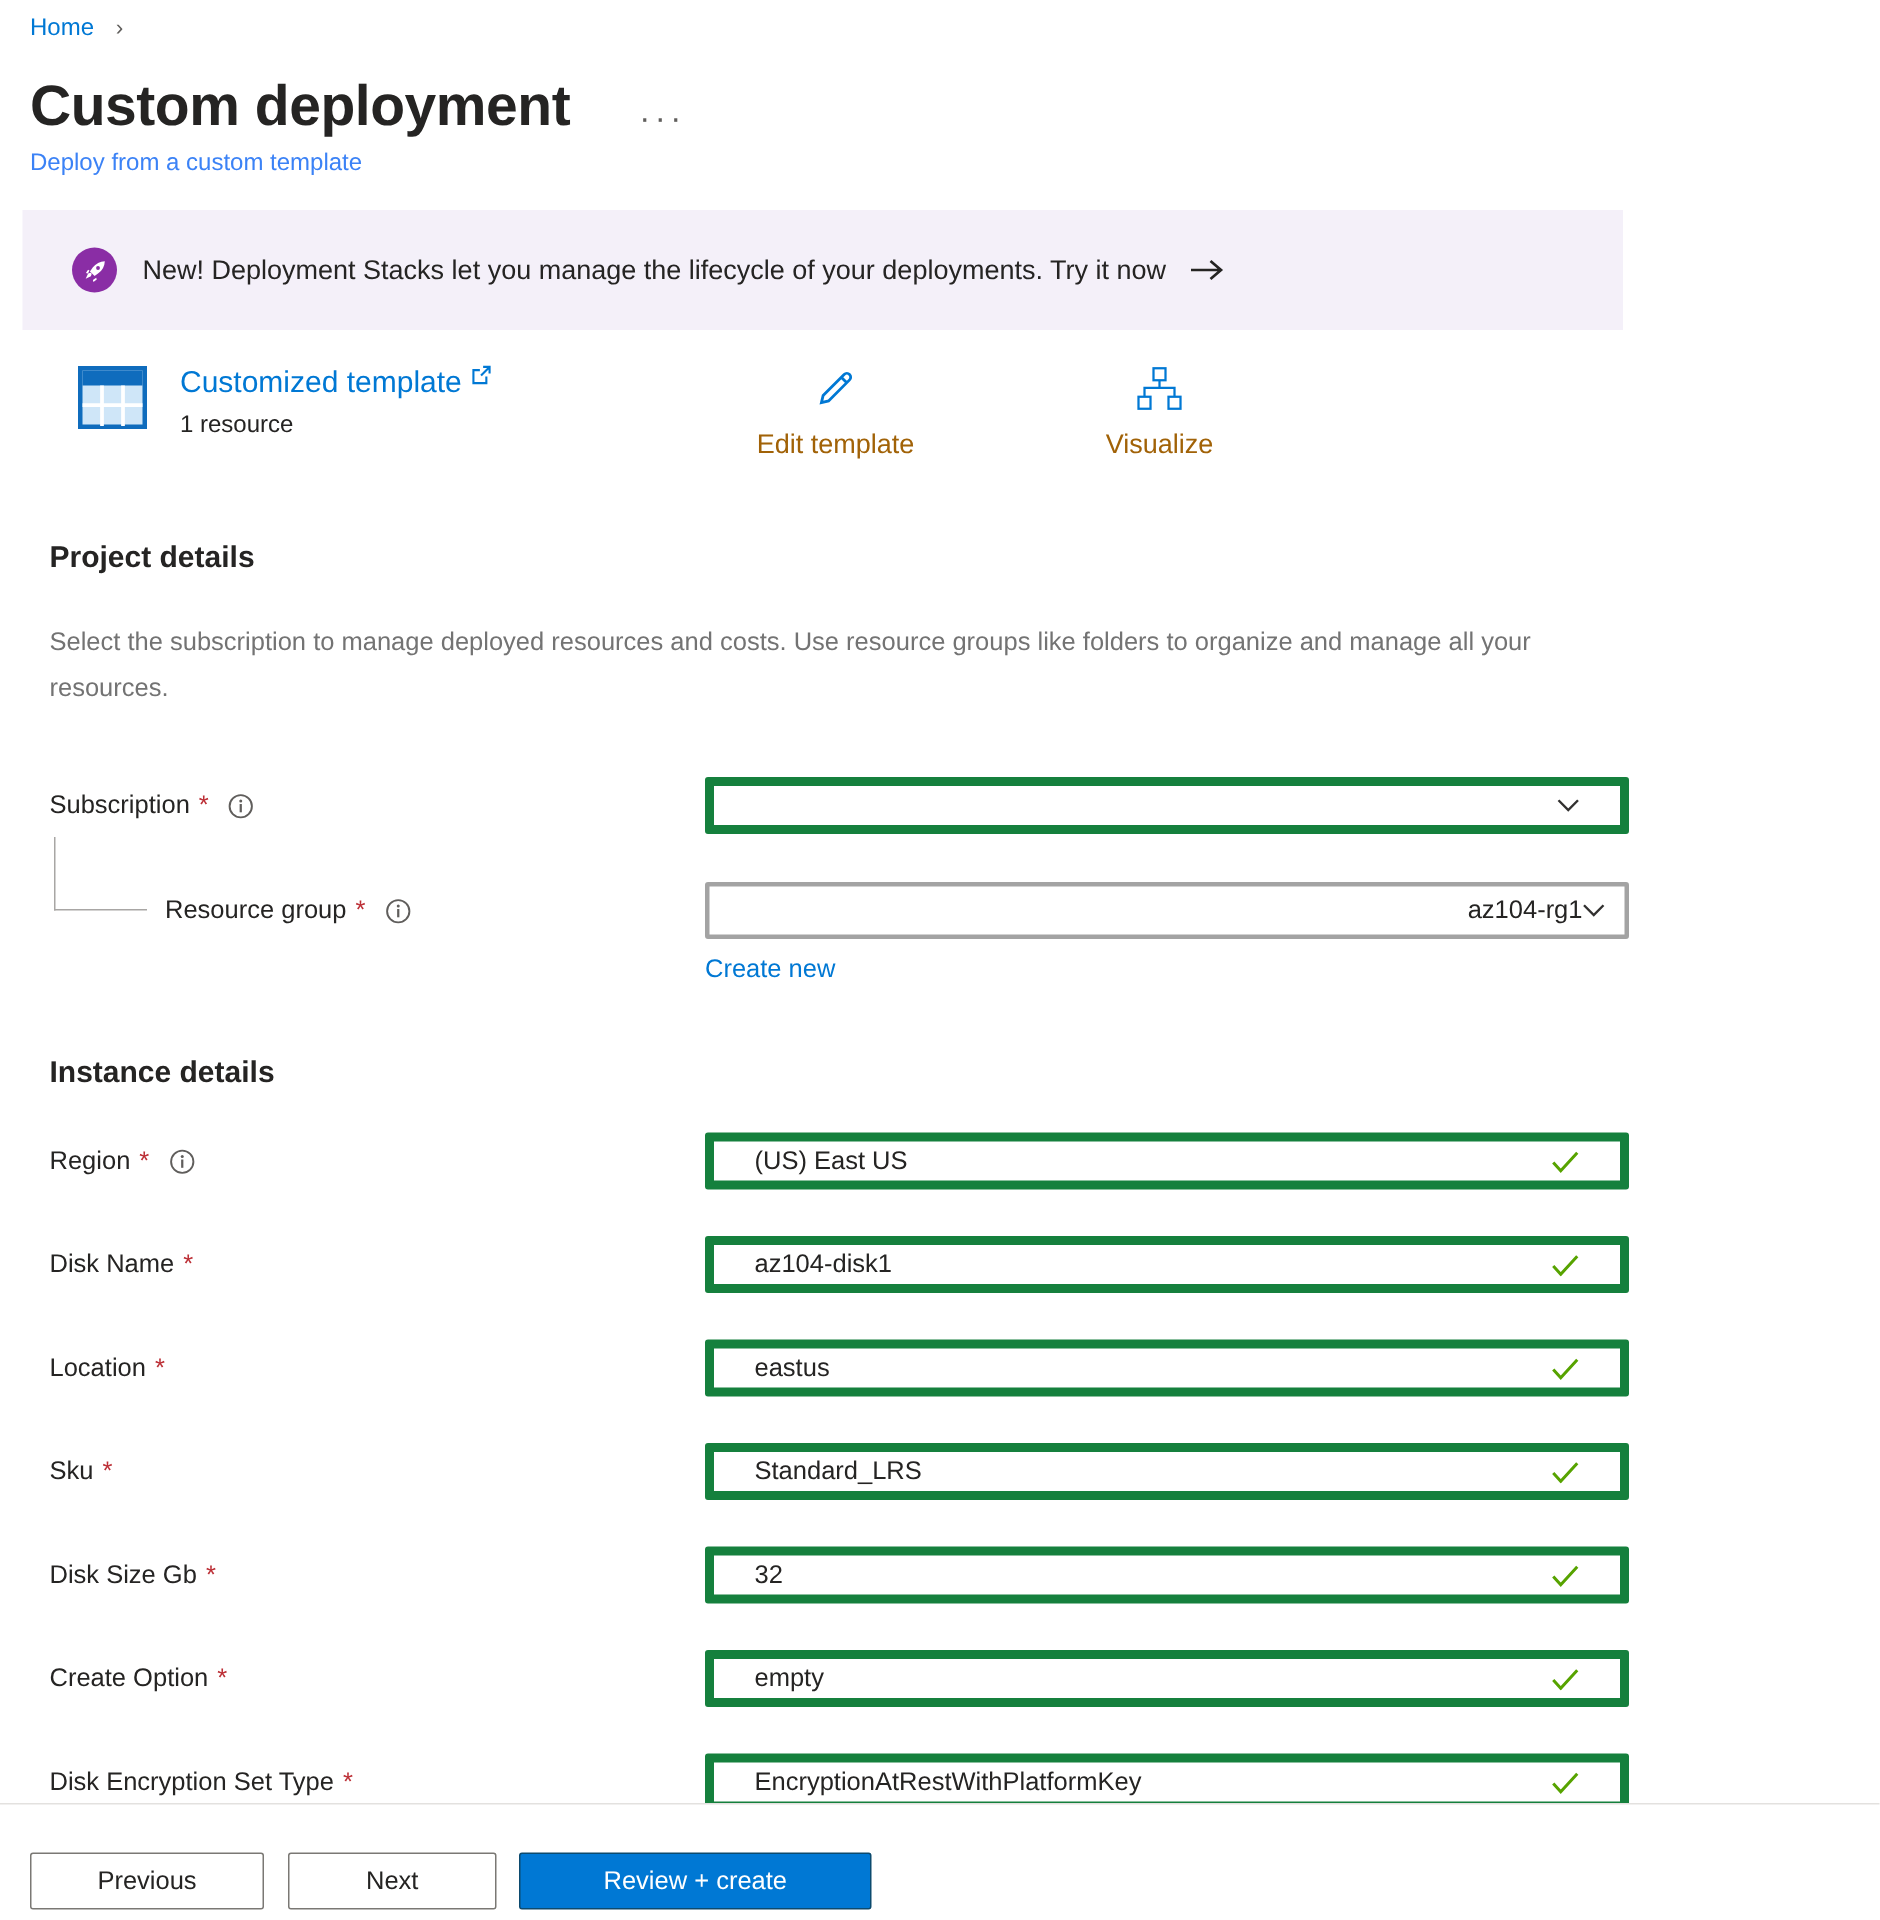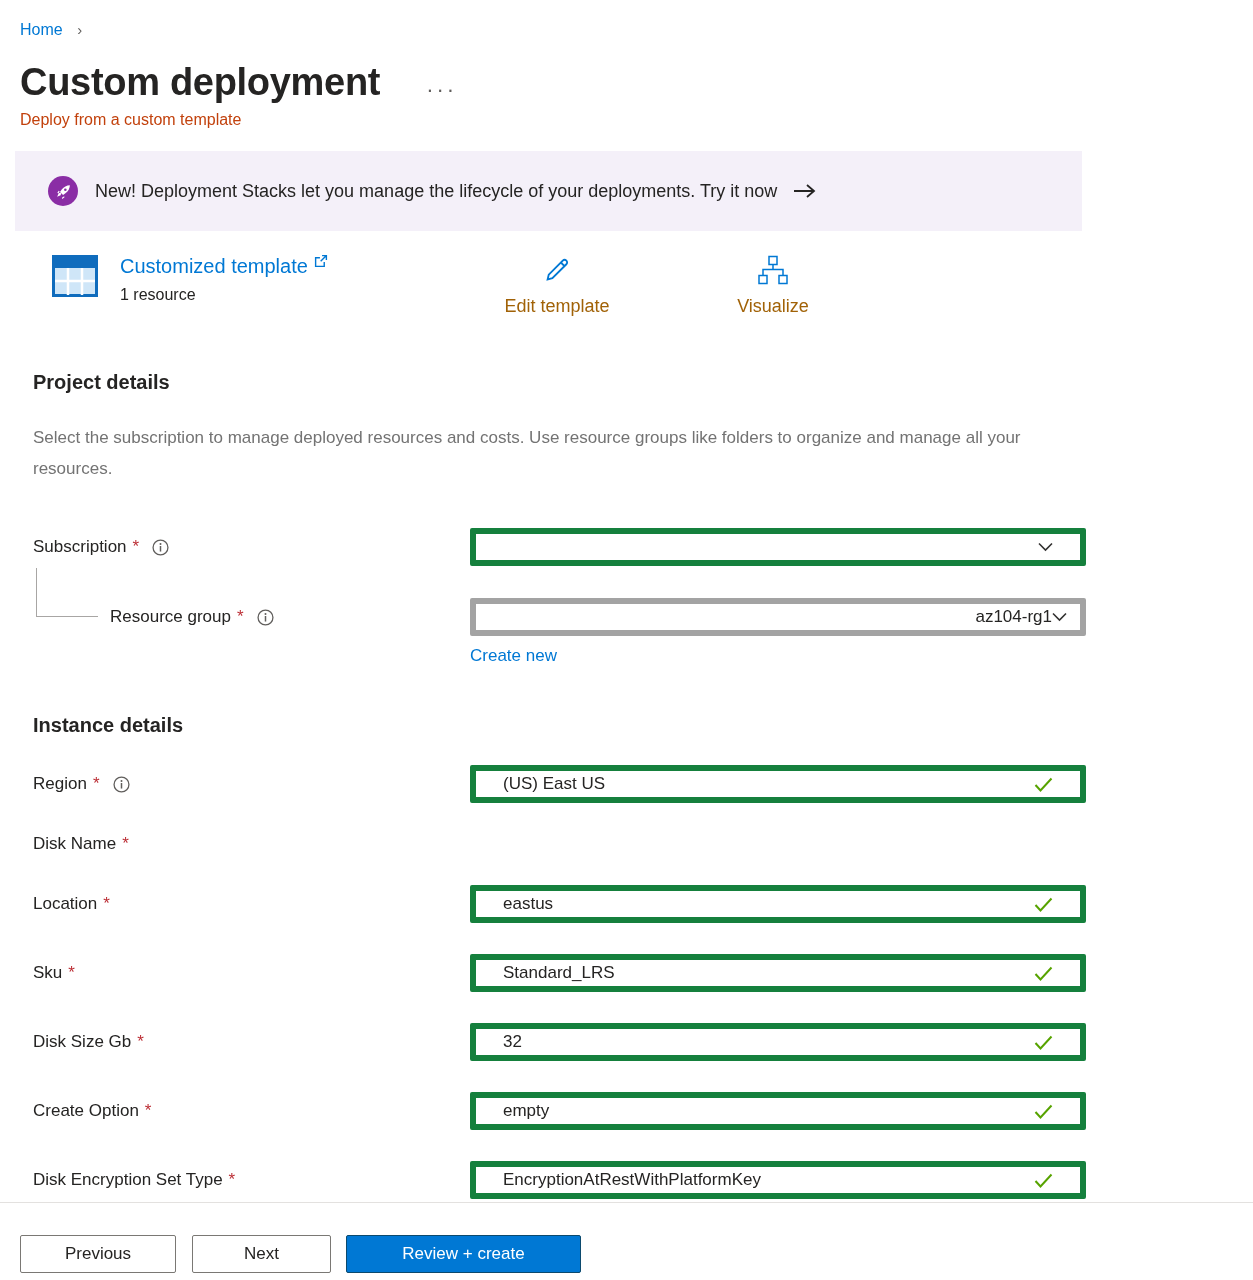--- a/index.html
+++ b/index.html
@@ -1,32 +1,32 @@
 <!DOCTYPE html>
 <html><head>
 <meta charset="utf-8">
 <style>
   * { margin:0; padding:0; box-sizing:border-box; }
   html,body { width:1253px; height:1280px; }
   body {
     position:relative; background:#ffffff; overflow:hidden;
     font-family:"Liberation Sans", sans-serif; color:#252423;
   }
-  .content { position:absolute; top:11px; left:0; width:1097px; height:1202px; overflow:hidden; }
+  .content { position:absolute; top:0; left:0; width:1097px; height:1202px; overflow:hidden; }
 
   
   .breadcrumb { padding:10px 0 0 20px; font-size:16px; }
   .crumb { color:#0078d4; text-decoration:none; cursor:pointer; }
   .crumb-sep { color:#605e5c; margin-left:10px; font-size:15px; }
 
   
   .title-row { display:flex; align-items:center; margin:22px 0 0 20px; }
   .page-title { font-size:38px; font-weight:700; color:#252423; letter-spacing:-0.3px; }
   .more-menu { margin:14px 0 0 46px; color:#605e5c; font-size:22px; letter-spacing:3px; cursor:pointer; line-height:10px; }
-  .subtitle { margin:7px 4px 0 20px; font-size:16px; color:#c2410c; }
+  .subtitle { margin:7px 4px 0 20px; font-size:16px; color:#3b82f6; }
 
   
   .banner { margin:22px 15px 0 15px; height:80px; background:#f4f0f9; display:flex; align-items:center; padding:0 20px 0 33px; font-size:18px; color:#252423; }
   .rocket-badge { width:30px; height:30px; border-radius:50%; background:#8a2da5; display:flex; align-items:center; justify-content:center; margin-right:17px; flex:none; }
   .banner-text { cursor:pointer; }
   .banner-arrow { margin-left:16px; display:flex; cursor:pointer; }
 
   
   .template-row { display:flex; align-items:flex-start; margin:24px 0 0 52px; }
   .tpl-icon { display:flex; flex:none; }
@@ -55,21 +55,21 @@
   .req { color:#bc2f36; margin-left:6px; }
   .info-icon { margin-left:13px; display:flex; cursor:pointer; }
   .field-cell { flex:1; min-width:0; }
   .dropdown, .textfield {
     height:38px; border:6px solid #15803d; border-radius:2px; background:#fff;
     display:flex; align-items:center; padding:0 27px; font-size:17px; color:#252423;
   }
   .dropdown { cursor:pointer; }
   .textfield { cursor:text; }
   .dropdown .value, .textfield .value { flex:1; white-space:nowrap; overflow:hidden; }
-  .dropdown.purple { border:6px solid #a3a3a3; padding:0 13px; }
+  .dropdown.purple { border:3px solid #a3a3a3; padding:0 13px; }
   .chevron-icon, .check-icon { display:flex; flex:none; }
   .connector { position:absolute; left:3px; top:-30px; width:62px; height:49px;
     border-left:1px solid #a8a6a4; border-bottom:1px solid #a8a6a4; }
   .create-new-row { margin:10px 0 0 437px; }
   .link { color:#0078d4; font-size:17px; text-decoration:none; cursor:pointer; }
 
   
   .footer { position:absolute; left:0; top:1202px; width:1253px; height:78px; background:#ffffff;
     border-top:1px solid #e3e1df; padding:32px 0 0 20px; display:flex; align-items:flex-start; }
   .btn { height:38px; border:1px solid #7a7874; border-radius:2px; background:#ffffff; color:#252423;
@@ -239,20 +239,30 @@
           </span>
         </div>
       </div>
     </div>
 
     <div class="form-row">
       <div class="label-cell">
         <span>Disk Name</span>
         <span class="req">*</span>
       </div>
+      <div class="field-cell">
+        <div class="textfield">
+          <span class="value">az104-disk1</span>
+          <span class="check-icon">
+            <svg width="19" height="15" viewBox="0 0 19 15">
+                <path d="M1.5 8l5 5.5L17.5 1.5" fill="none" stroke="#57a300" stroke-width="2"></path>
+              </svg>
+          </span>
+        </div>
+      </div>
     </div>
 
     <div class="form-row">
       <div class="label-cell">
         <span>Location</span>
         <span class="req">*</span>
       </div>
       <div class="field-cell">
         <div class="textfield">
           <span class="value">eastus</span>

